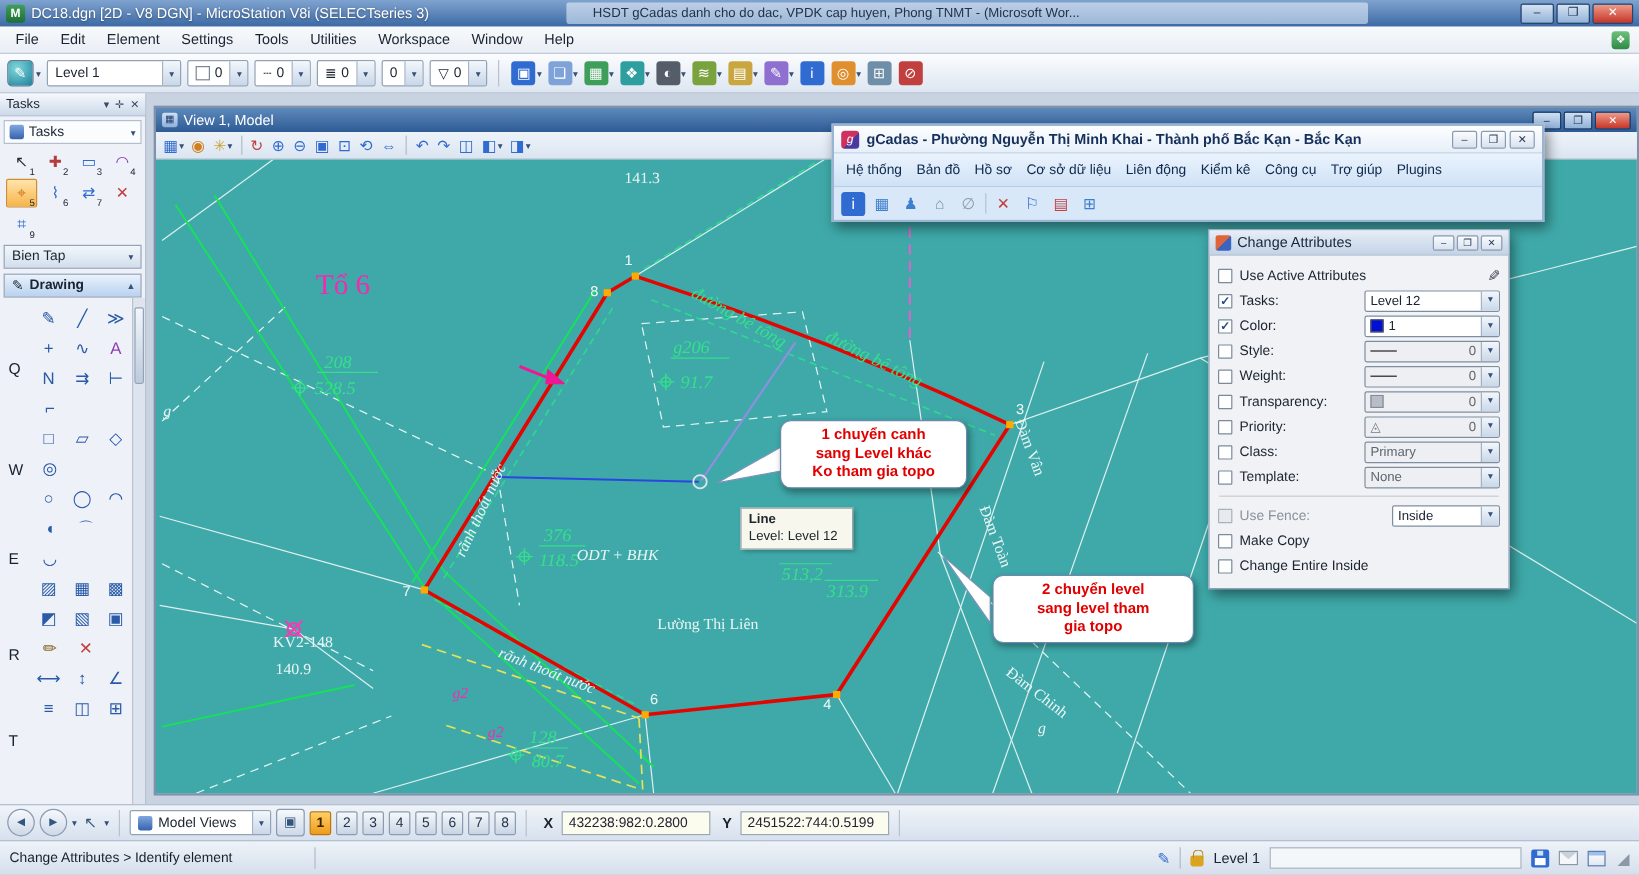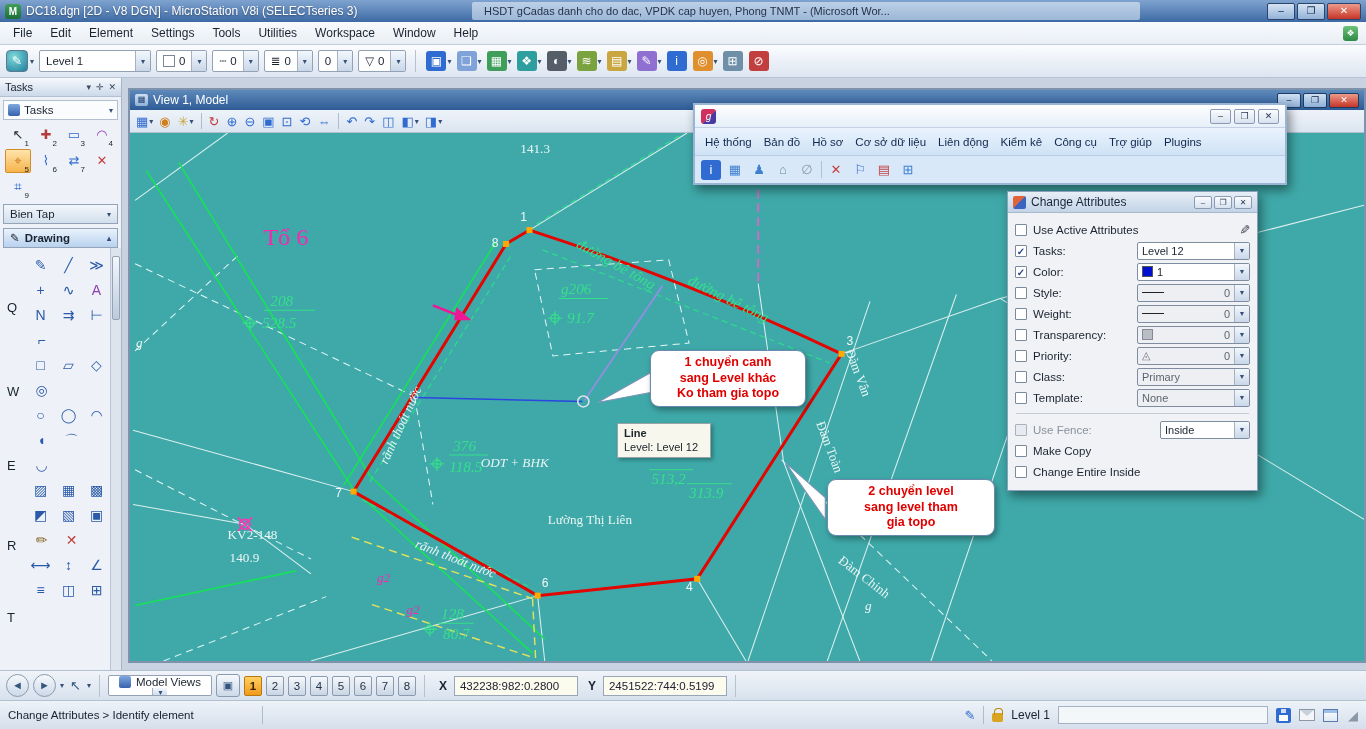--- a/index.html
+++ b/index.html
@@ -1,21 +1,21 @@
 <!DOCTYPE html>
 <html><head>
 <meta charset="utf-8">
 <style>
   *{margin:0;padding:0;box-sizing:border-box;}
   html,body{width:1366px;height:729px;overflow:hidden;font-family:"Liberation Sans",sans-serif;font-size:12px;color:#1a2330;background:#c8d2e0;}
   
   .titlebar{height:22px;background:linear-gradient(#7fa3cf,#3d6aa5);display:flex;align-items:center;padding:0 5px;position:relative;color:#fff;}
   .ms-logo{width:16px;height:15px;border-radius:3px;background:linear-gradient(#3f9e5a,#1d6e38);color:#fff;font-size:10px;font-weight:bold;text-align:center;line-height:15px;margin-right:5px;}
   .app-title{font-size:12px;text-shadow:0 1px 2px rgba(0,0,0,.4);white-space:nowrap;}
-  .bg-title{position:absolute;left:472px;top:2px;width:668px;height:18px;background:linear-gradient(#bccfe6,#9db8d8);border-radius:2px;color:#24324a;font-size:11px;line-height:18px;padding:0 12px;white-space:nowrap;overflow:hidden;text-overflow:ellipsis;}
+  .bg-title{position:absolute;left:472px;top:2px;width:668px;height:18px;background:linear-gradient(#bccfe6,#9db8d8);border-radius:2px;color:#24324a;font-size:11px;line-height:18px;padding:0 22px;white-space:nowrap;overflow:hidden;text-overflow:ellipsis;}
   .cap-group{margin-left:auto;display:flex;gap:2px;}
   .capbtn{width:28px;height:17px;border:1px solid #28456e;border-radius:2px;background:linear-gradient(#d5e3f2,#93b2d8);color:#162c4a;font-size:10px;line-height:14px;text-align:center;}
   .capbtn.close{width:34px;background:linear-gradient(#ef9a8a,#c53527);color:#fff;}
   
   .menubar{height:23px;background:linear-gradient(#f8fafc,#e9eef5);border-bottom:1px solid #c3ccd8;display:flex;align-items:center;padding:0 4px;}
   .menu-items{display:flex;align-items:center;}
   .menu-item{padding:3px 9px;font-size:12px;}
   .menu-right-icon{margin-left:auto;width:15px;height:15px;background:linear-gradient(#6ec27a,#2d8a46);border-radius:3px;color:#fff;font-size:9px;text-align:center;line-height:15px;margin-right:4px;}
   
   .atoolbar{height:33px;background:linear-gradient(#fbfcfe,#dde6f1);border-bottom:1px solid #b9c4d2;display:flex;align-items:center;padding:0 6px;gap:5px;}
@@ -768,20 +768,21 @@
 </div>
 <div class="callout" style="left:827px;top:479px;width:168px;" data-name="annotation-callout-2">
   <div>2 chuyển level</div>
     <div>sang level tham</div>
     <div>gia topo</div>
 </div>
 
 <div class="gcadas" data-name="gcadas-window">
   <div class="gc-title" data-name="gcadas-title-bar">
     <span class="gc-logo" data-name="gcadas-logo">g</span>
+    <span class="gc-title-text" data-name="gcadas-title">gCadas - Phường Nguyễn Thị Minh Khai - Thành phố Bắc Kạn - Bắc Kạn</span>
     <span class="gc-caps">
       <span class="gcbtn" data-name="gcadas-minimize-button">–</span>
       <span class="gcbtn" data-name="gcadas-maximize-button">❐</span>
       <span class="gcbtn" data-name="gcadas-close-button">✕</span>
     </span>
   </div>
   <div class="gc-menu" data-name="gcadas-menu-bar">
     <div style="display:flex;">
 
     <span class="gc-menu-item" data-name="gcadas-menu-item">Hệ thống</span>
@@ -956,21 +957,21 @@
   </div>
 </div>
 
 <div class="navbar" data-name="view-navigation-bar">
   <span class="circbtn" data-name="back-button">◄</span>
   <span class="circbtn" data-name="forward-button">►</span>
   <span class="darr" data-name="chevron-down-icon">▾</span>
   <span data-name="pointer-tool-icon" style="font-size:13px;color:#33567e;margin:0 2px;">↖</span>
   <span class="darr" data-name="chevron-down-icon">▾</span>
   <div class="vsep" data-name="separator"></div>
-  <div class="combo" style="width:104px;height:21px;flex-direction:column;" data-name="model-views-combo">
+  <div class="combo" style="width:118px;height:21px;" data-name="model-views-combo">
     <span class="cval" style="flex:1;gap:5px;">
         <span class="tcube" data-name="monitor-icon"></span>
         <span>Model Views</span>
       </span>
     <span class="cbtn" data-name="chevron-down-icon">▾</span>
   </div>
   <span class="circbtn" style="border-radius:3px;width:24px;" data-name="view-groups-button">▣</span>
   <span class="viewnum active" data-name="view-toggle-1">1</span>
   <span class="viewnum" data-name="view-toggle-2">2</span>
   <span class="viewnum" data-name="view-toggle-3">3</span>

